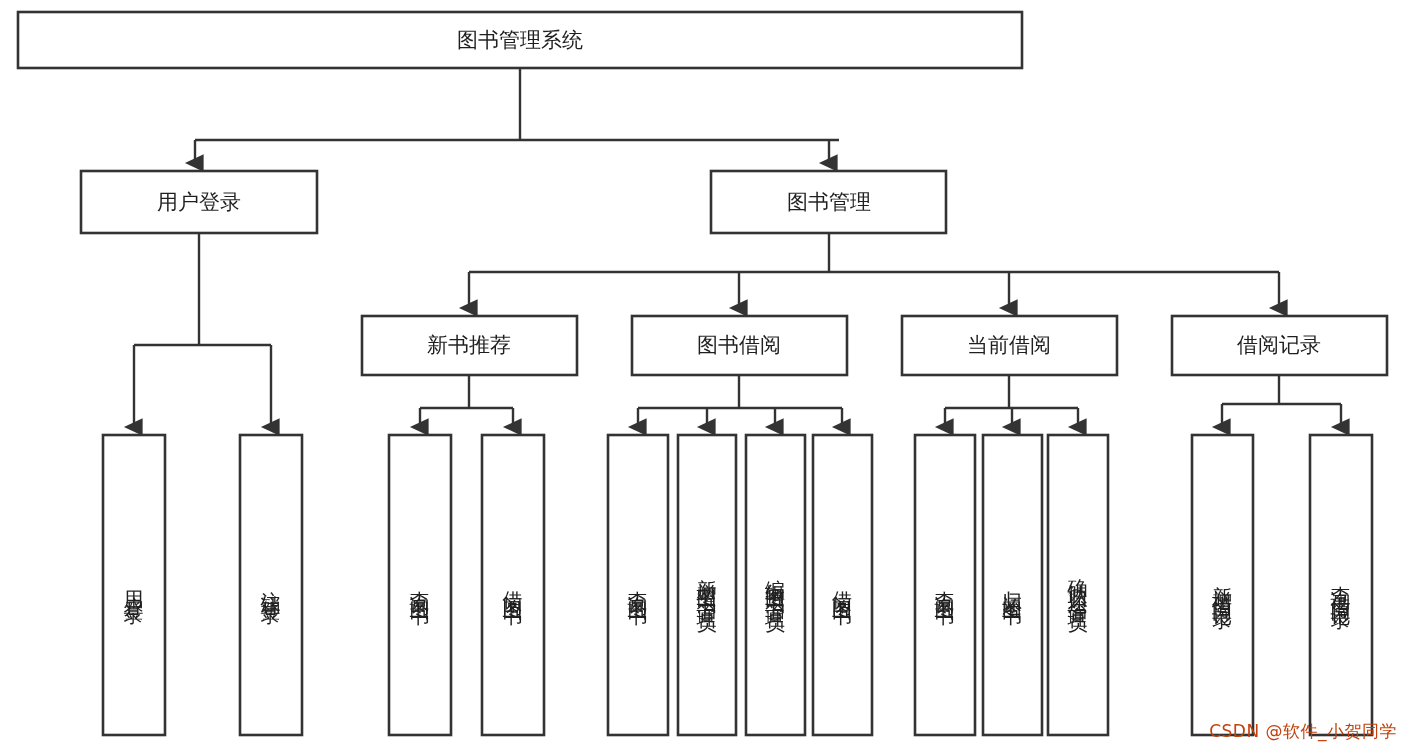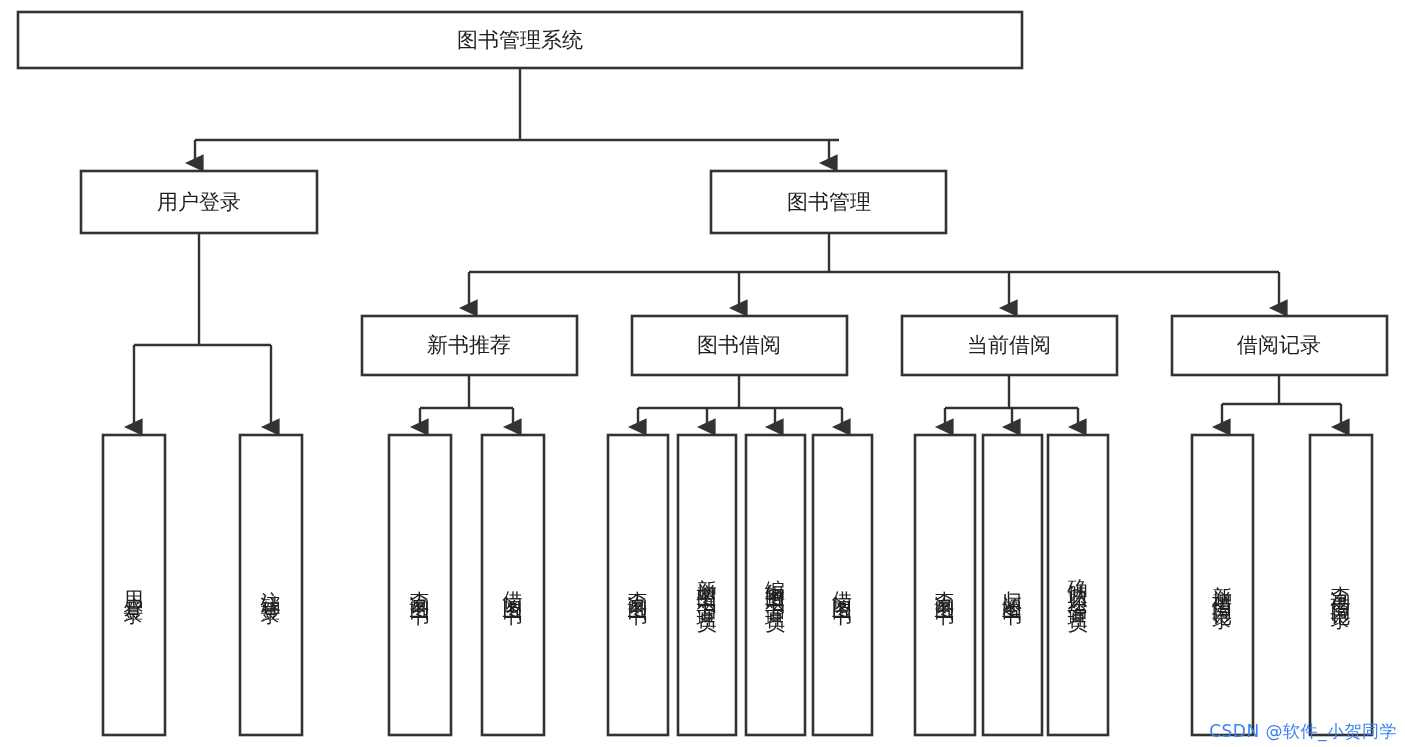--- a/index.html
+++ b/index.html
@@ -42,21 +42,21 @@
     stroke: #333333;
     stroke-width: 2.4;
     fill: none;
   }
   .watermark-text {
     position: absolute;
     right: 8px;
     bottom: 4px;
     font-family: "DejaVu Sans", "Liberation Sans", sans-serif;
     font-size: 17px;
-    color: #3b82f6;
+    color: #c2410c;
     white-space: nowrap;
     letter-spacing: 0.5px;
   }
 </style>
 </head>
 <body>
 
 <div id="diagram-root">
 
   <svg id="flowchart" viewBox="0 0 1405 747">

